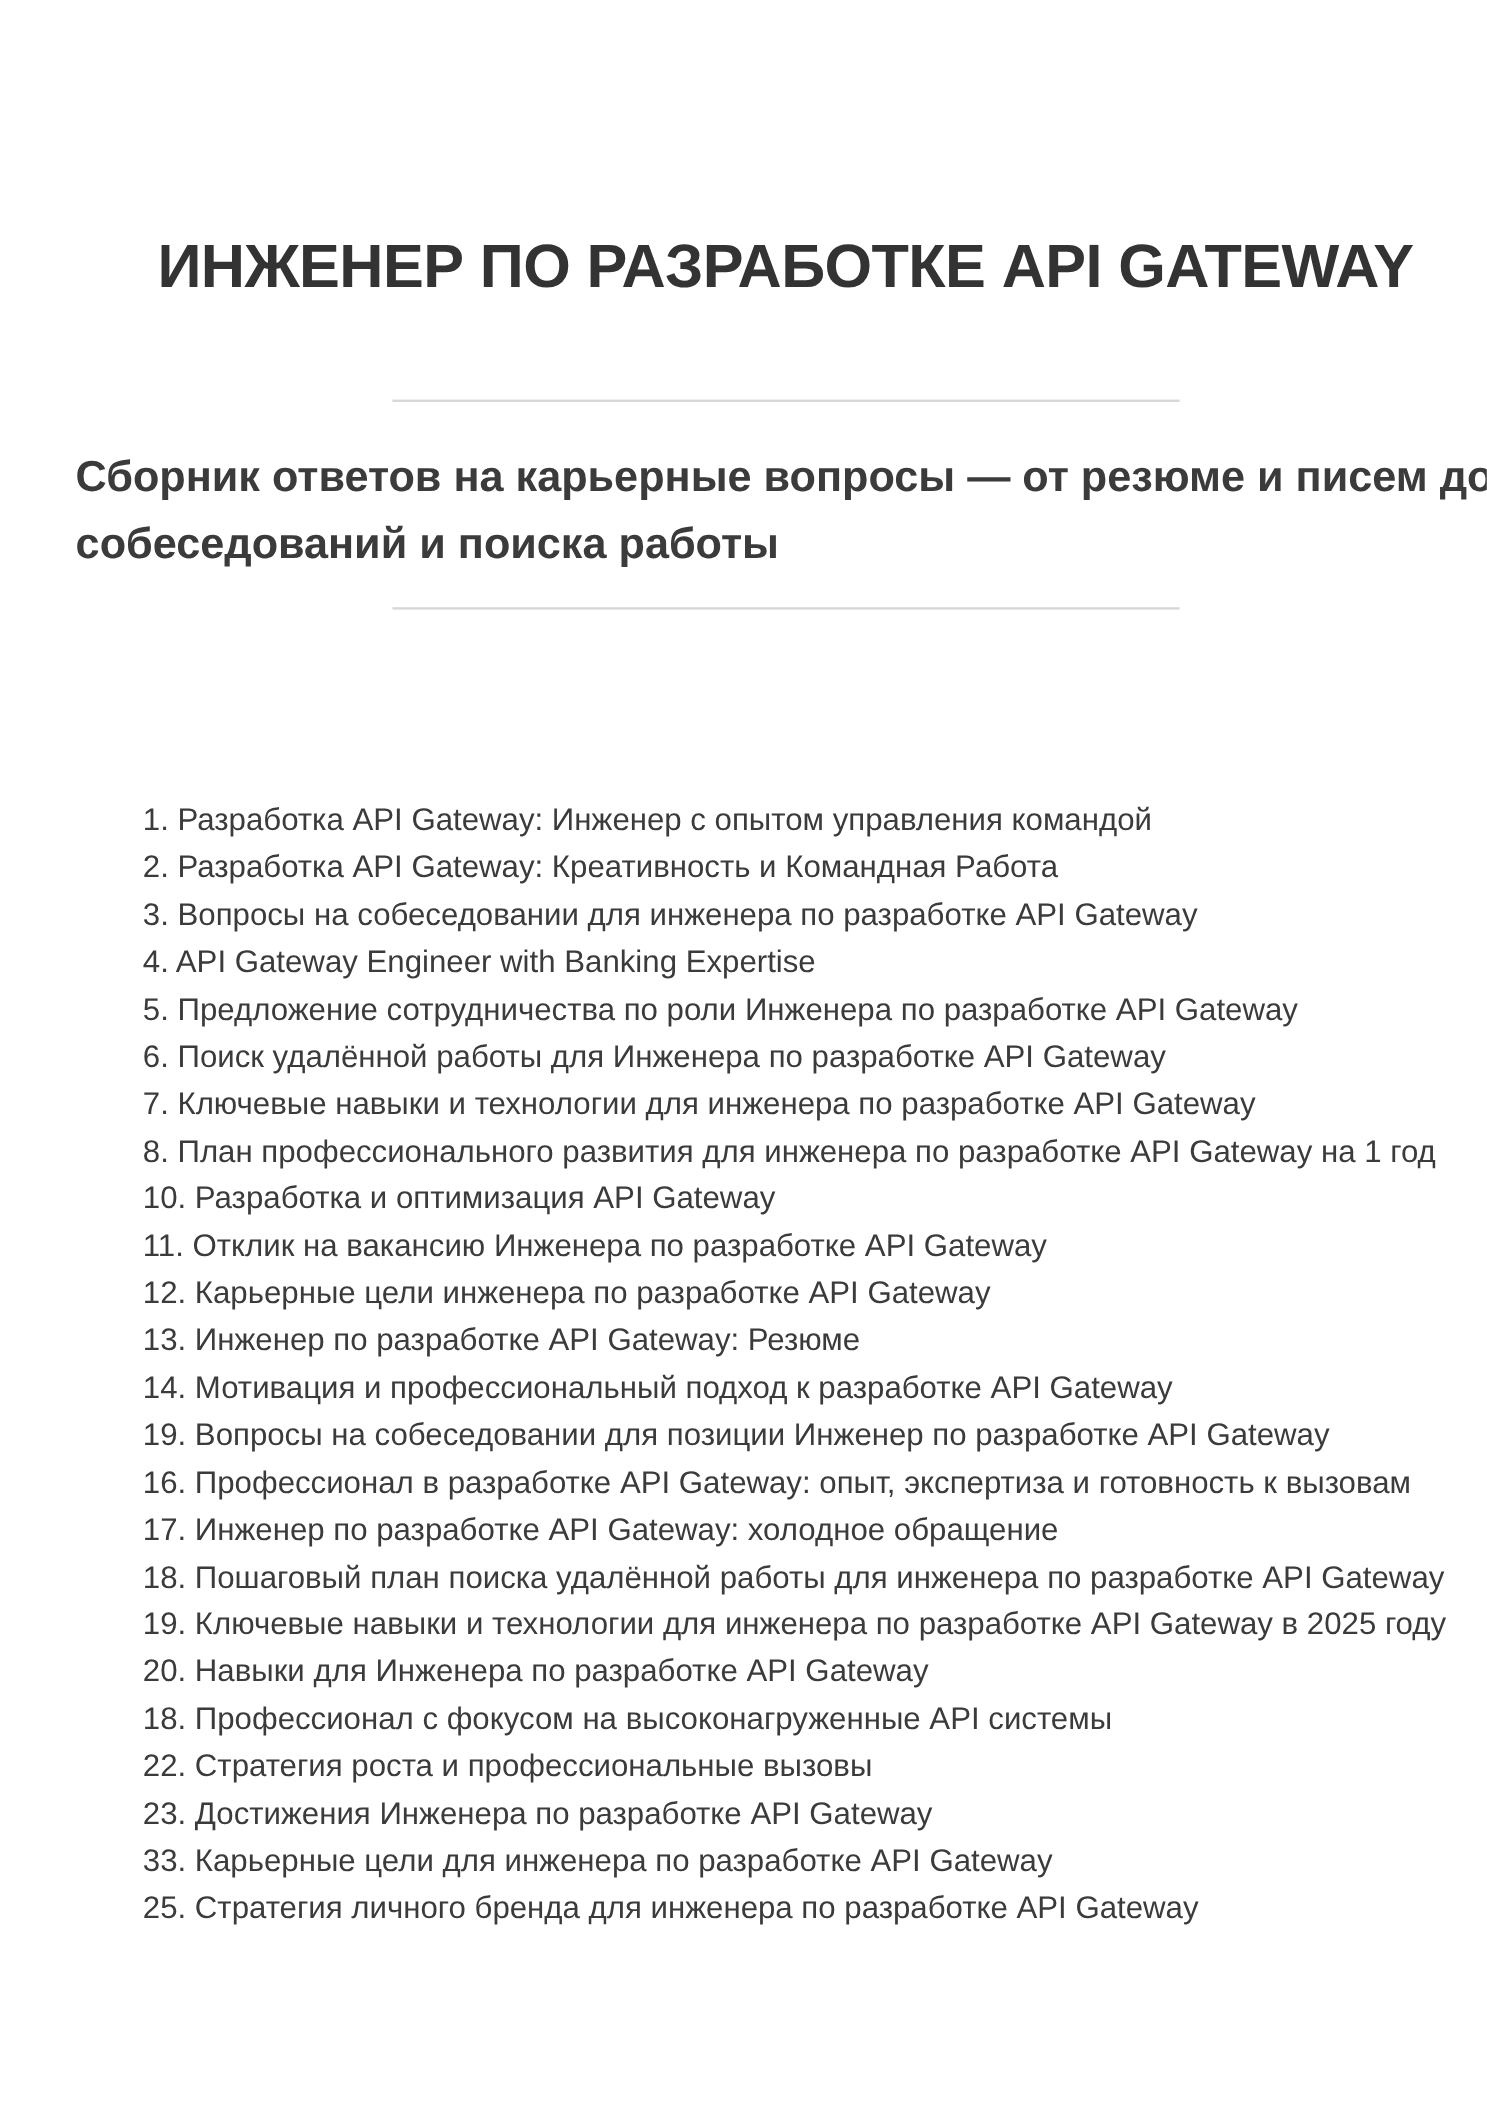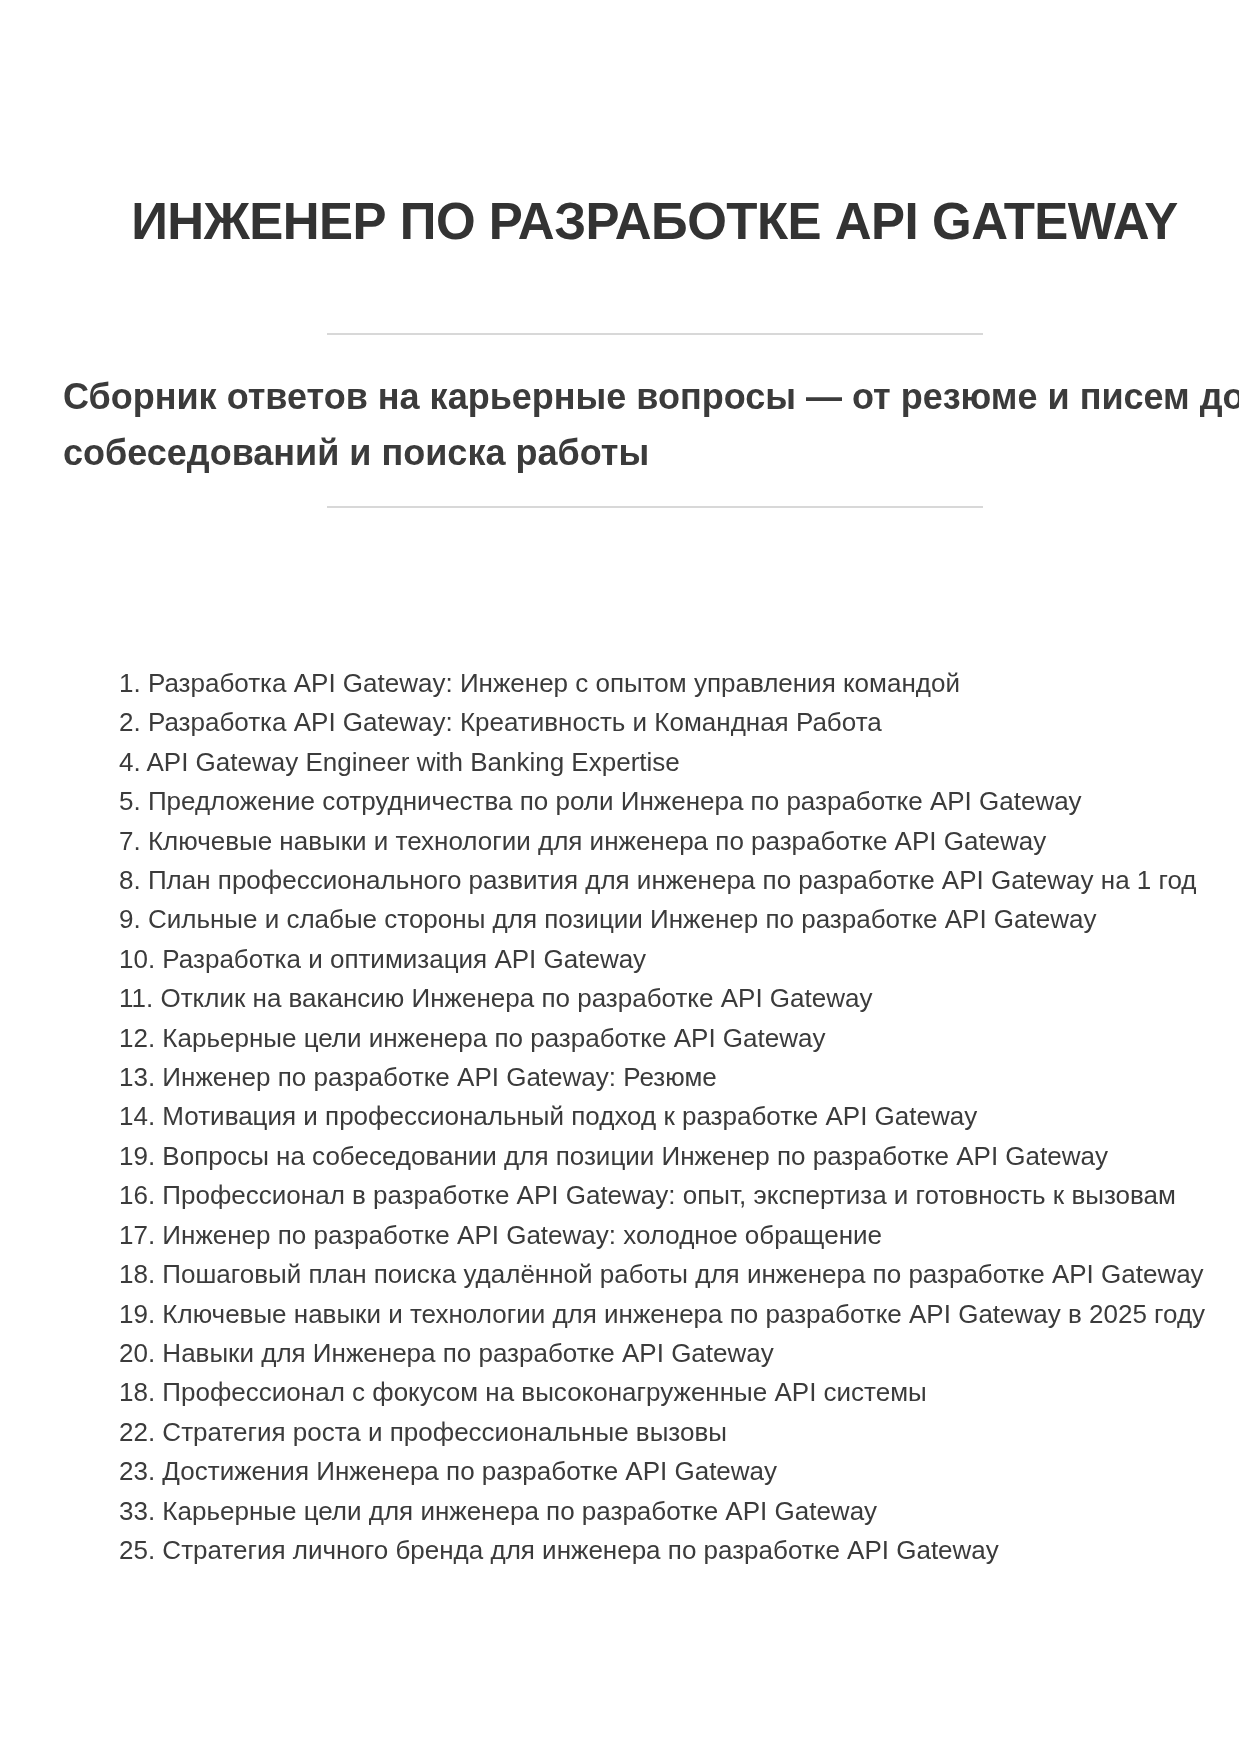--- a/index.html
+++ b/index.html
@@ -85,25 +85,26 @@
   <h2 class="doc-subtitle">
     <span>Сборник ответов на карьерные вопросы — от резюме и писем до</span><br>
     <span>собеседований и поиска работы</span>
   </h2>
 
   <div class="divider divider-bottom"></div>
 
   <div class="toc">
       <div class="toc-item">1. Разработка API Gateway: Инженер с опытом управления командой</div>
       <div class="toc-item">2. Разработка API Gateway: Креативность и Командная Работа</div>
+      <div class="toc-item">3. Вопросы на собеседовании для инженера по разработке API Gateway</div>
       <div class="toc-item">4. API Gateway Engineer with Banking Expertise</div>
       <div class="toc-item">5. Предложение сотрудничества по роли Инженера по разработке API Gateway</div>
+      <div class="toc-item">6. Поиск удалённой работы для Инженера по разработке API Gateway</div>
       <div class="toc-item">7. Ключевые навыки и технологии для инженера по разработке API Gateway</div>
       <div class="toc-item">8. План профессионального развития для инженера по разработке API Gateway на 1 год</div>
-      <div class="toc-item">9. Сильные и слабые стороны для позиции Инженер по разработке API Gateway</div>
       <div class="toc-item">10. Разработка и оптимизация API Gateway</div>
       <div class="toc-item">11. Отклик на вакансию Инженера по разработке API Gateway</div>
       <div class="toc-item">12. Карьерные цели инженера по разработке API Gateway</div>
       <div class="toc-item">13. Инженер по разработке API Gateway: Резюме</div>
       <div class="toc-item">14. Мотивация и профессиональный подход к разработке API Gateway</div>
       <div class="toc-item">19. Вопросы на собеседовании для позиции Инженер по разработке API Gateway</div>
       <div class="toc-item">16. Профессионал в разработке API Gateway: опыт, экспертиза и готовность к вызовам</div>
       <div class="toc-item">17. Инженер по разработке API Gateway: холодное обращение</div>
       <div class="toc-item">18. Пошаговый план поиска удалённой работы для инженера по разработке API Gateway</div>
       <div class="toc-item">19. Ключевые навыки и технологии для инженера по разработке API Gateway в 2025 году</div>

